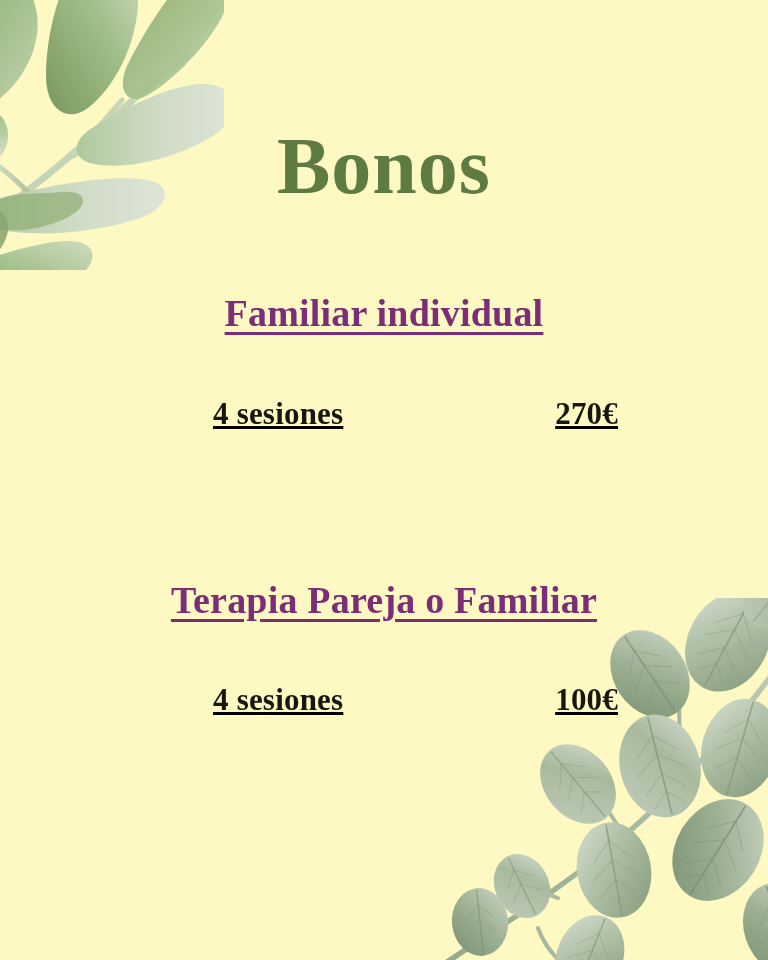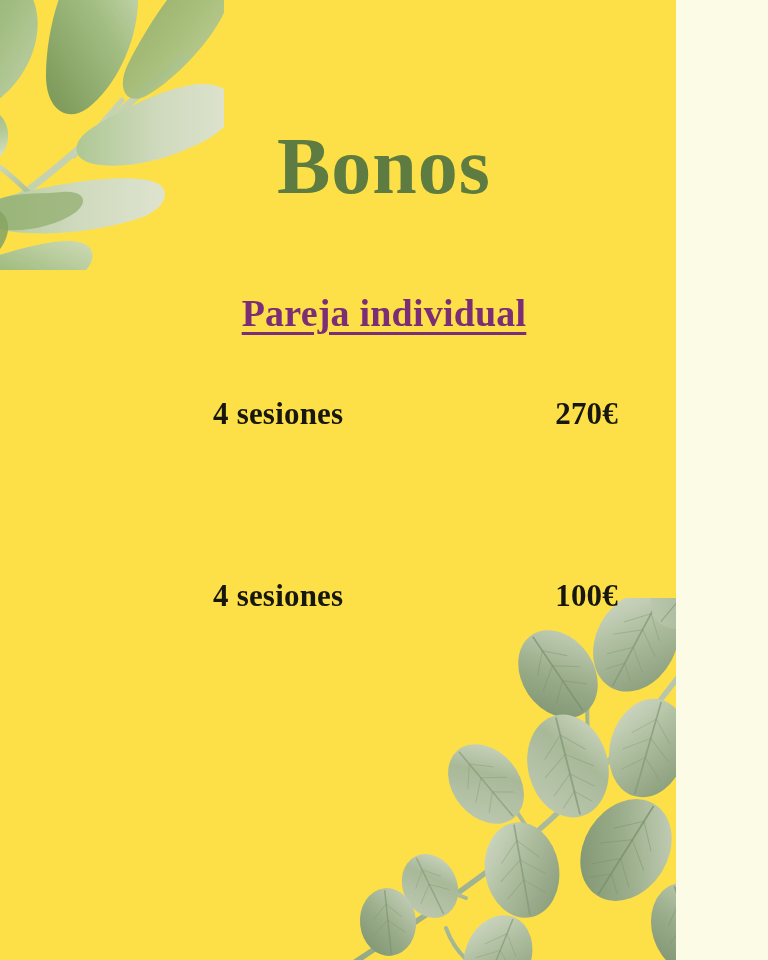--- a/index.html
+++ b/index.html
@@ -8,23 +8,23 @@
   }
   body {
     width: 768px;
     height: 960px;
     background: #FCFCE6;
     font-family: "Liberation Serif", "DejaVu Serif", serif;
     overflow: hidden;
   }
   .poster {
     position: relative;
-    width: 676px;
+    width: 768px;
     height: 960px;
-    background: #fde047;
+    background: #fef9c3;
     overflow: hidden;
   }
 
   
   .deco {
     position: absolute;
     pointer-events: none;
     user-select: none;
   }
   .deco-topleft {
@@ -88,20 +88,21 @@
     letter-spacing: 0.2px;
   }
   .section-rows {
     margin-top: 62px;
     padding: 0 150px 0 213px;
   }
   .price-row {
     display: flex;
     align-items: flex-start;
     justify-content: space-between;
+    text-decoration: underline;
   }
   .row-label,
   .row-price {
     font-family: "Liberation Serif", "DejaVu Serif", serif;
     font-weight: bold;
     font-size: 31px;
     line-height: 1.1;
     color: #17170F;
     letter-spacing: 0.2px;
     white-space: nowrap;
@@ -278,31 +279,34 @@
   </div>
 
   <div class="title-wrap">
     <h1 class="poster-title" style="color: rgb(94, 124, 66);">Bonos</h1>
   </div>
 
   <div class="sections">
 
     <div class="section">
       <div class="section-heading-wrap">
-        <div class="section-heading" style="color: rgb(123, 45, 118);">Pareja individual</div>
+        <div class="section-heading" style="color: rgb(123, 45, 118);">Familiar individual</div>
       </div>
       <div class="section-rows">
         <div class="price-row">
           <span class="row-label" style="color: rgb(23, 23, 15);">4 sesiones</span>
           <span class="row-price" style="color: rgb(23, 23, 15);">270€</span>
         </div>
       </div>
     </div>
 
     <div class="section">
+      <div class="section-heading-wrap">
+        <div class="section-heading" style="color: rgb(123, 45, 118);">Terapia Pareja o Familiar</div>
+      </div>
       <div class="section-rows">
         <div class="price-row">
           <span class="row-label" style="color: rgb(23, 23, 15);">4 sesiones</span>
           <span class="row-price" style="color: rgb(23, 23, 15);">100€</span>
         </div>
       </div>
     </div>
 
   </div>
 </div>

